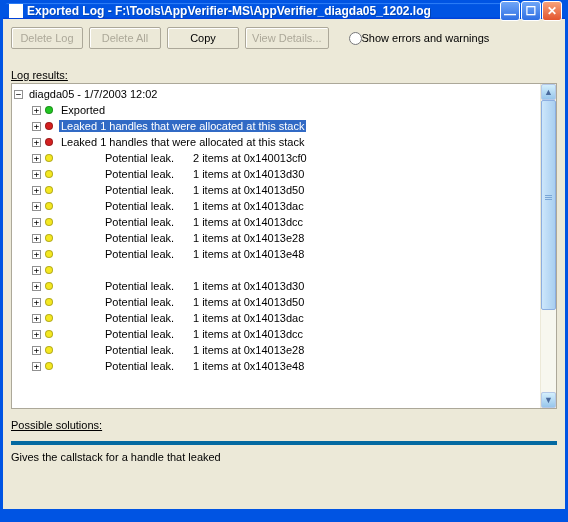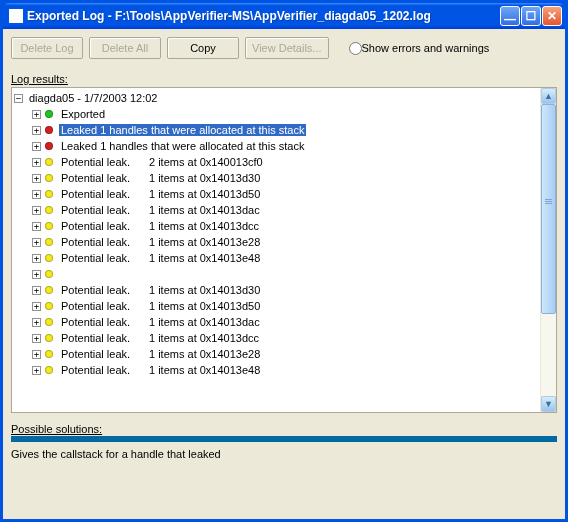--- a/index.html
+++ b/index.html
@@ -6,21 +6,21 @@
   body {
     font-family: Tahoma, sans-serif;
     font-size: 11px;
     width: 568px;
     height: 522px;
     background: #0054e3;
     padding: 3px;
     overflow: hidden;
   }
   .titlebar {
-    height: 26px;
+    height: 16px;
     background: linear-gradient(to bottom, #3b8cff 0%, #0054e3 10%, #0054e3 85%, #003dd9 100%);
     display: flex;
     align-items: center;
     padding: 0 3px 0 6px;
     border-radius: 6px 6px 0 0;
     color: #fff;
     font-weight: bold;
     font-size: 12px;
   }
   .appicon {
@@ -55,21 +55,21 @@
   .winbtn.min span { position: relative; top: 3px; }
   .client {
     background: #ece9d8;
     height: calc(100% - 26px);
     padding: 8px;
   }
   .toolbar {
     display: flex;
     align-items: center;
     gap: 6px;
-    margin-bottom: 14px;
+    margin-bottom: 20px;
   }
   .btn {
     min-width: 72px;
     height: 22px;
     background: #ece9d8;
     border: 1px solid #aca899;
     border-radius: 2px;
     font-family: Tahoma, sans-serif;
     font-size: 11px;
     padding: 0 6px;
@@ -119,21 +119,21 @@
     border-radius: 50%;
     margin-right: 6px;
     flex-shrink: 0;
     border: 1px solid rgba(0,0,0,0.25);
   }
   .dot.green { background:#22c522; }
   .dot.red { background:#d42020; }
   .dot.yellow { background:#f5e821; }
   .row-label { padding: 0 2px; }
   .row-label.sel { background:#316ac5; color:#fff; }
-  .col1 { display:inline-block; width:88px; }
+  .col1 { display:inline-block; width:88px;margin-left:44px; }
   .scrollbar {
     width: 16px;
     background:#f0eee1;
     border-left:1px solid #ece9d8;
     display:flex; flex-direction:column;
   }
   .sbtn {
     height:16px;
     background: linear-gradient(to bottom,#d4effc,#98c6eb);
     border:1px solid #b4c8e8;
@@ -152,22 +152,22 @@
     content:""; position:absolute; left:3px; right:3px; top:45%;
     height:6px;
     background: repeating-linear-gradient(to bottom,#7aa6d6 0 1px,transparent 1px 2px);
   }
   .solutions {
     margin-top: 10px;
     font-size: 11px;
   }
   .solutions-label { text-decoration: underline; }
   .solutions-box {
-    border-top: 6px solid #0369a1;
-    margin-top: 1px;
+    border-top: 4px solid #0369a1;
+    margin-top: 10px;
     padding-top: 6px;
     height: 54px;
   }
   input[type=radio]{ margin:0; }
 </style>
 </head>
 <body>
 
 <div class="titlebar">
   <div class="appicon"></div>

